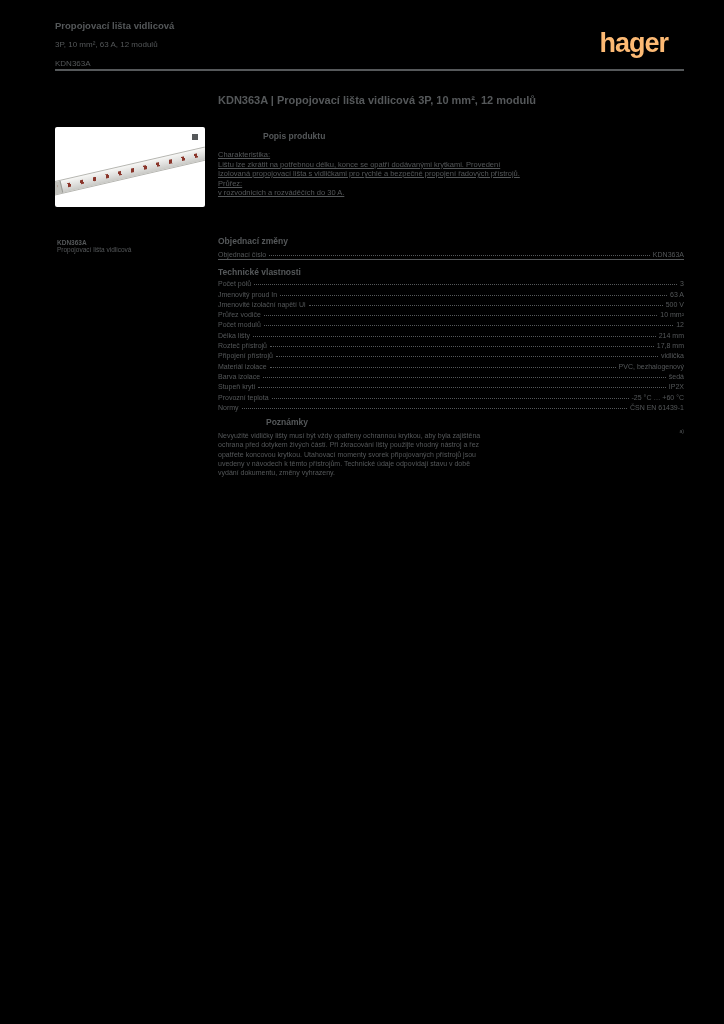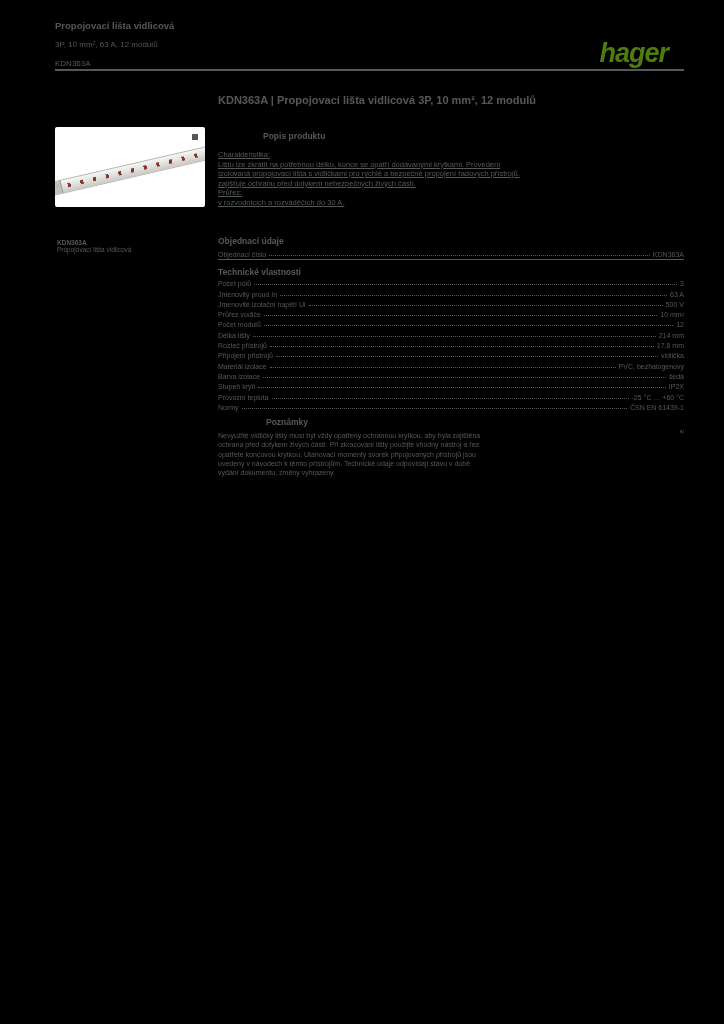--- a/index.html
+++ b/index.html
@@ -4,21 +4,21 @@
 <style>
   html,body{margin:0;padding:0;background:#000;}
   .page{position:relative;width:724px;height:968px;background:#000;overflow:hidden;
         font-family:"Liberation Sans", sans-serif;color:#55585a;}
   .abs{position:absolute;}
 
   
   .hdr-left{left:55px;top:20px;width:170px;line-height:11px;}
   .hdr-line1{font-size:9.5px;font-weight:bold;}
   .hdr-line2,.hdr-line3{font-size:8px;margin-top:8px;}
-  .logo{right:56px;top:38px;font-size:27px;font-weight:800;color:#4d7c0f;letter-spacing:-1px;font-style:italic;}
+  .logo{right:56px;top:28px;font-size:27px;font-weight:800;color:#fdba74;letter-spacing:-1px;}
   .hdr-rule{left:55px;top:69px;width:629px;height:2px;background:#55585a;}
 
   
   .img-box{left:55px;top:127px;width:150px;height:80px;background:#fff;border-radius:2px;overflow:hidden;}
   .busbar{position:absolute;left:-6px;top:36px;width:168px;height:12px;
           background:linear-gradient(#f7f7f5,#dddddb 60%,#c9c9c5);
           border:1px solid #b5b5b0;border-radius:2px;transform:rotate(-13deg);}
   .busbar-contacts{position:absolute;left:6px;top:4px;height:4px;width:156px;
           background:repeating-linear-gradient(90deg, transparent 0 10px, #8a352a 10px 13px);}
   .busbar-end{position:absolute;left:0;top:0;width:9px;height:12px;background:#c2c2bd;border-right:1px solid #9a9a95;}
@@ -78,26 +78,25 @@
     <div class="cap2">Propojovací lišta vidlicová</div>
   </div>
 
   <div class="abs title">KDN363A | Propojovací lišta vidlicová 3P, 10 mm², 12 modulů</div>
 
   <div class="abs sec-hd hd-desc">Popis produktu</div>
   <div class="abs desc">
       <div class="desc-line">Charakteristika:</div>
       <div class="desc-line">Lištu lze zkrátit na potřebnou délku, konce se opatří dodávanými krytkami. Provedení</div>
       <div class="desc-line">Izolovaná propojovací lišta s vidličkami pro rychlé a bezpečné propojení řadových přístrojů.</div>
-      <div class="desc-line">zajišťuje ochranu před dotykem nebezpečných živých částí.</div>
       <div class="desc-line">Průřez:</div>
       <div class="desc-line">v rozvodnicích a rozváděčích do 30 A.</div>
     </div>
 
-  <div class="abs sec-hd hd-order">Objednací údaje</div>
+  <div class="abs sec-hd hd-order">Objednací změny</div>
   <div class="abs order-row">
     <div class="trow">
       <span class="lbl">Objednací číslo</span>
       <span class="dots"></span>
       <span class="val">KDN363A</span>
     </div>
   </div>
   <div class="abs rule2"></div>
 
   <div class="abs sec-hd hd-tech">Technické vlastnosti</div>

